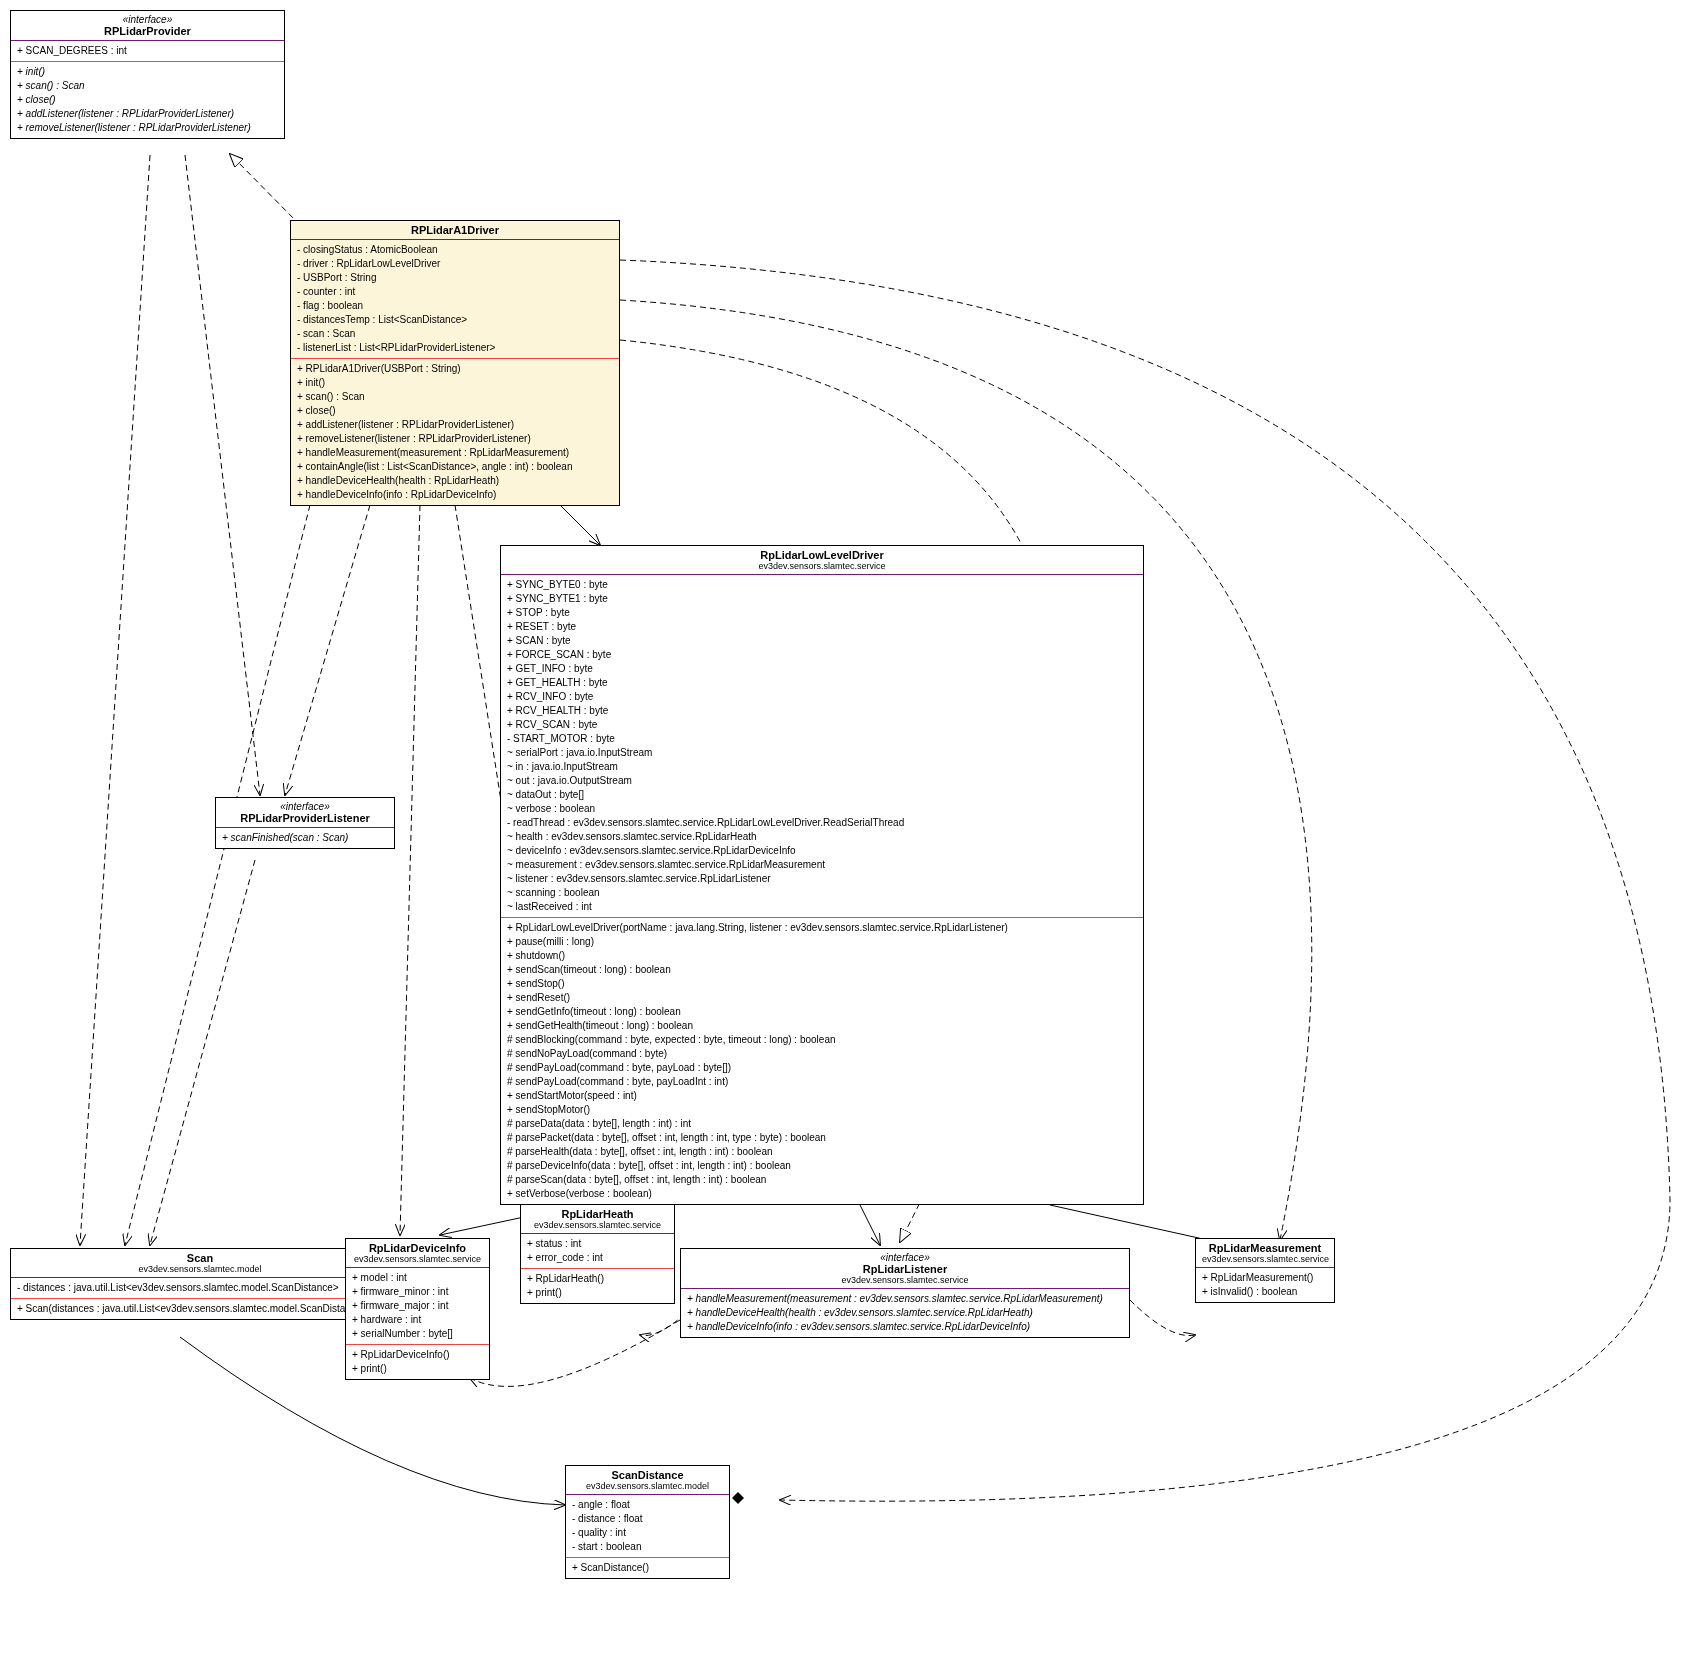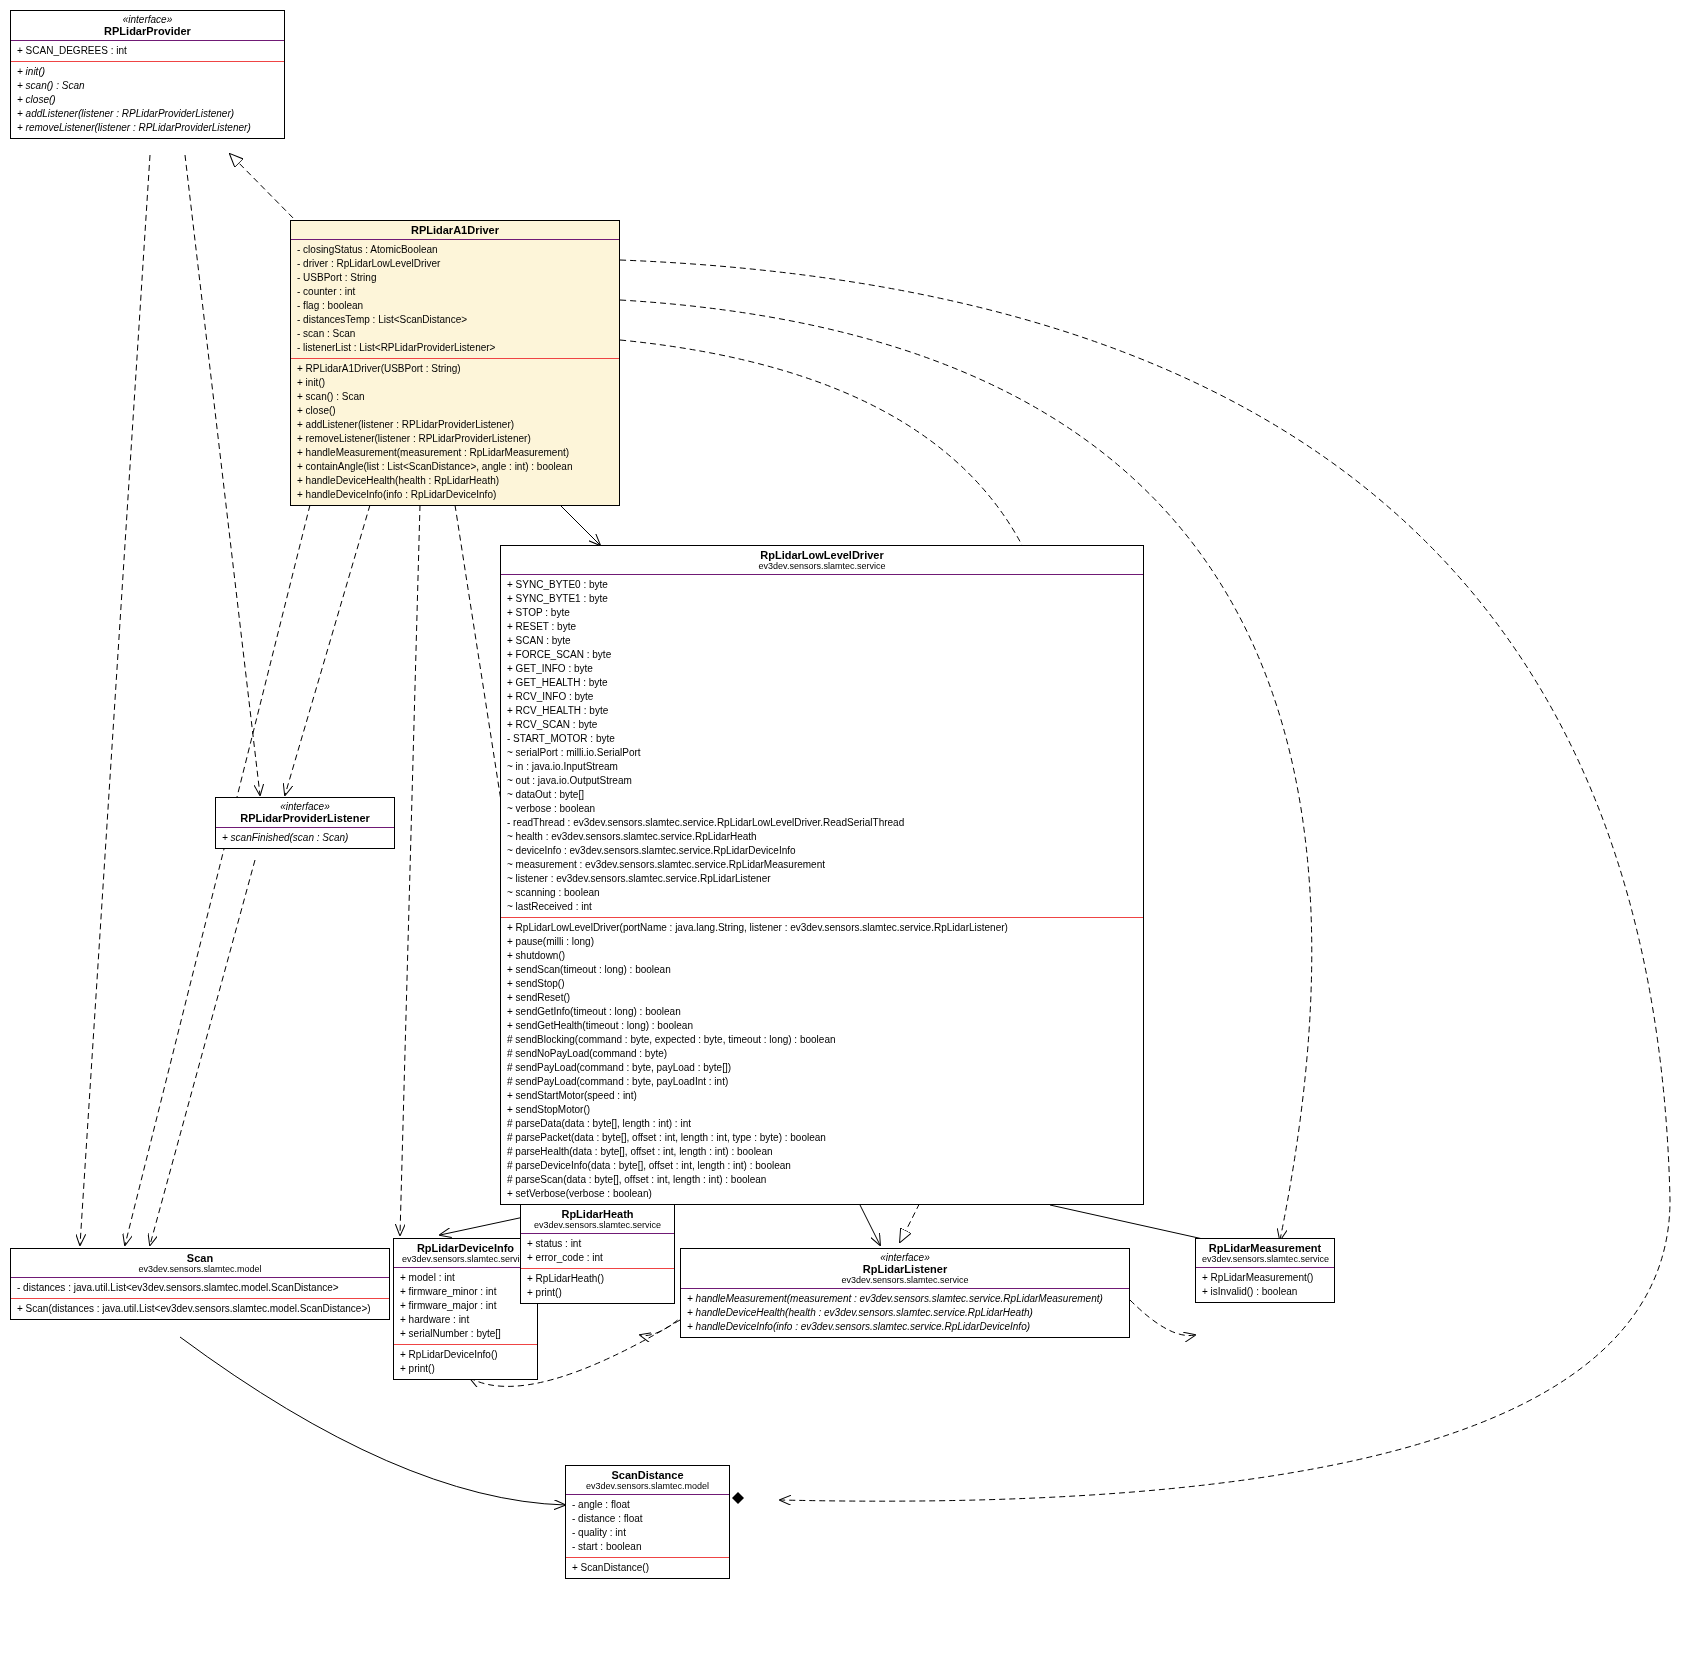--- a/index.html
+++ b/index.html
@@ -182,21 +182,21 @@
       <div>+ STOP : byte</div>
       <div>+ RESET : byte</div>
       <div>+ SCAN : byte</div>
       <div>+ FORCE_SCAN : byte</div>
       <div>+ GET_INFO : byte</div>
       <div>+ GET_HEALTH : byte</div>
       <div>+ RCV_INFO : byte</div>
       <div>+ RCV_HEALTH : byte</div>
       <div>+ RCV_SCAN : byte</div>
       <div>- START_MOTOR : byte</div>
-      <div>~ serialPort : milli.io.SerialPort</div>
+      <div>~ serialPort : java.io.InputStream</div>
       <div>~ in : java.io.InputStream</div>
       <div>~ out : java.io.OutputStream</div>
       <div>~ dataOut : byte[]</div>
       <div>~ verbose : boolean</div>
       <div>- readThread : ev3dev.sensors.slamtec.service.RpLidarLowLevelDriver.ReadSerialThread</div>
       <div>~ health : ev3dev.sensors.slamtec.service.RpLidarHeath</div>
       <div>~ deviceInfo : ev3dev.sensors.slamtec.service.RpLidarDeviceInfo</div>
       <div>~ measurement : ev3dev.sensors.slamtec.service.RpLidarMeasurement</div>
       <div>~ listener : ev3dev.sensors.slamtec.service.RpLidarListener</div>
       <div>~ scanning : boolean</div>
@@ -232,21 +232,21 @@
     <span class="subtitle">ev3dev.sensors.slamtec.model</span>
   </div>
   <div class="class-section">
       <div>- distances : java.util.List&lt;ev3dev.sensors.slamtec.model.ScanDistance&gt;</div>
     </div>
   <div class="class-section">
       <div>+ Scan(distances : java.util.List&lt;ev3dev.sensors.slamtec.model.ScanDistance&gt;)</div>
     </div>
 </div>
 
-<div class="class-box" style="left:345px; top:1238px; width:145px;margin-left:48px;">
+<div class="class-box" style="left:345px; top:1238px; width:145px;">
   <div class="class-header">
     <span>RpLidarDeviceInfo</span>
     <span class="subtitle">ev3dev.sensors.slamtec.service</span>
   </div>
   <div class="class-section">
       <div>+ model : int</div>
       <div>+ firmware_minor : int</div>
       <div>+ firmware_major : int</div>
       <div>+ hardware : int</div>
       <div>+ serialNumber : byte[]</div>

